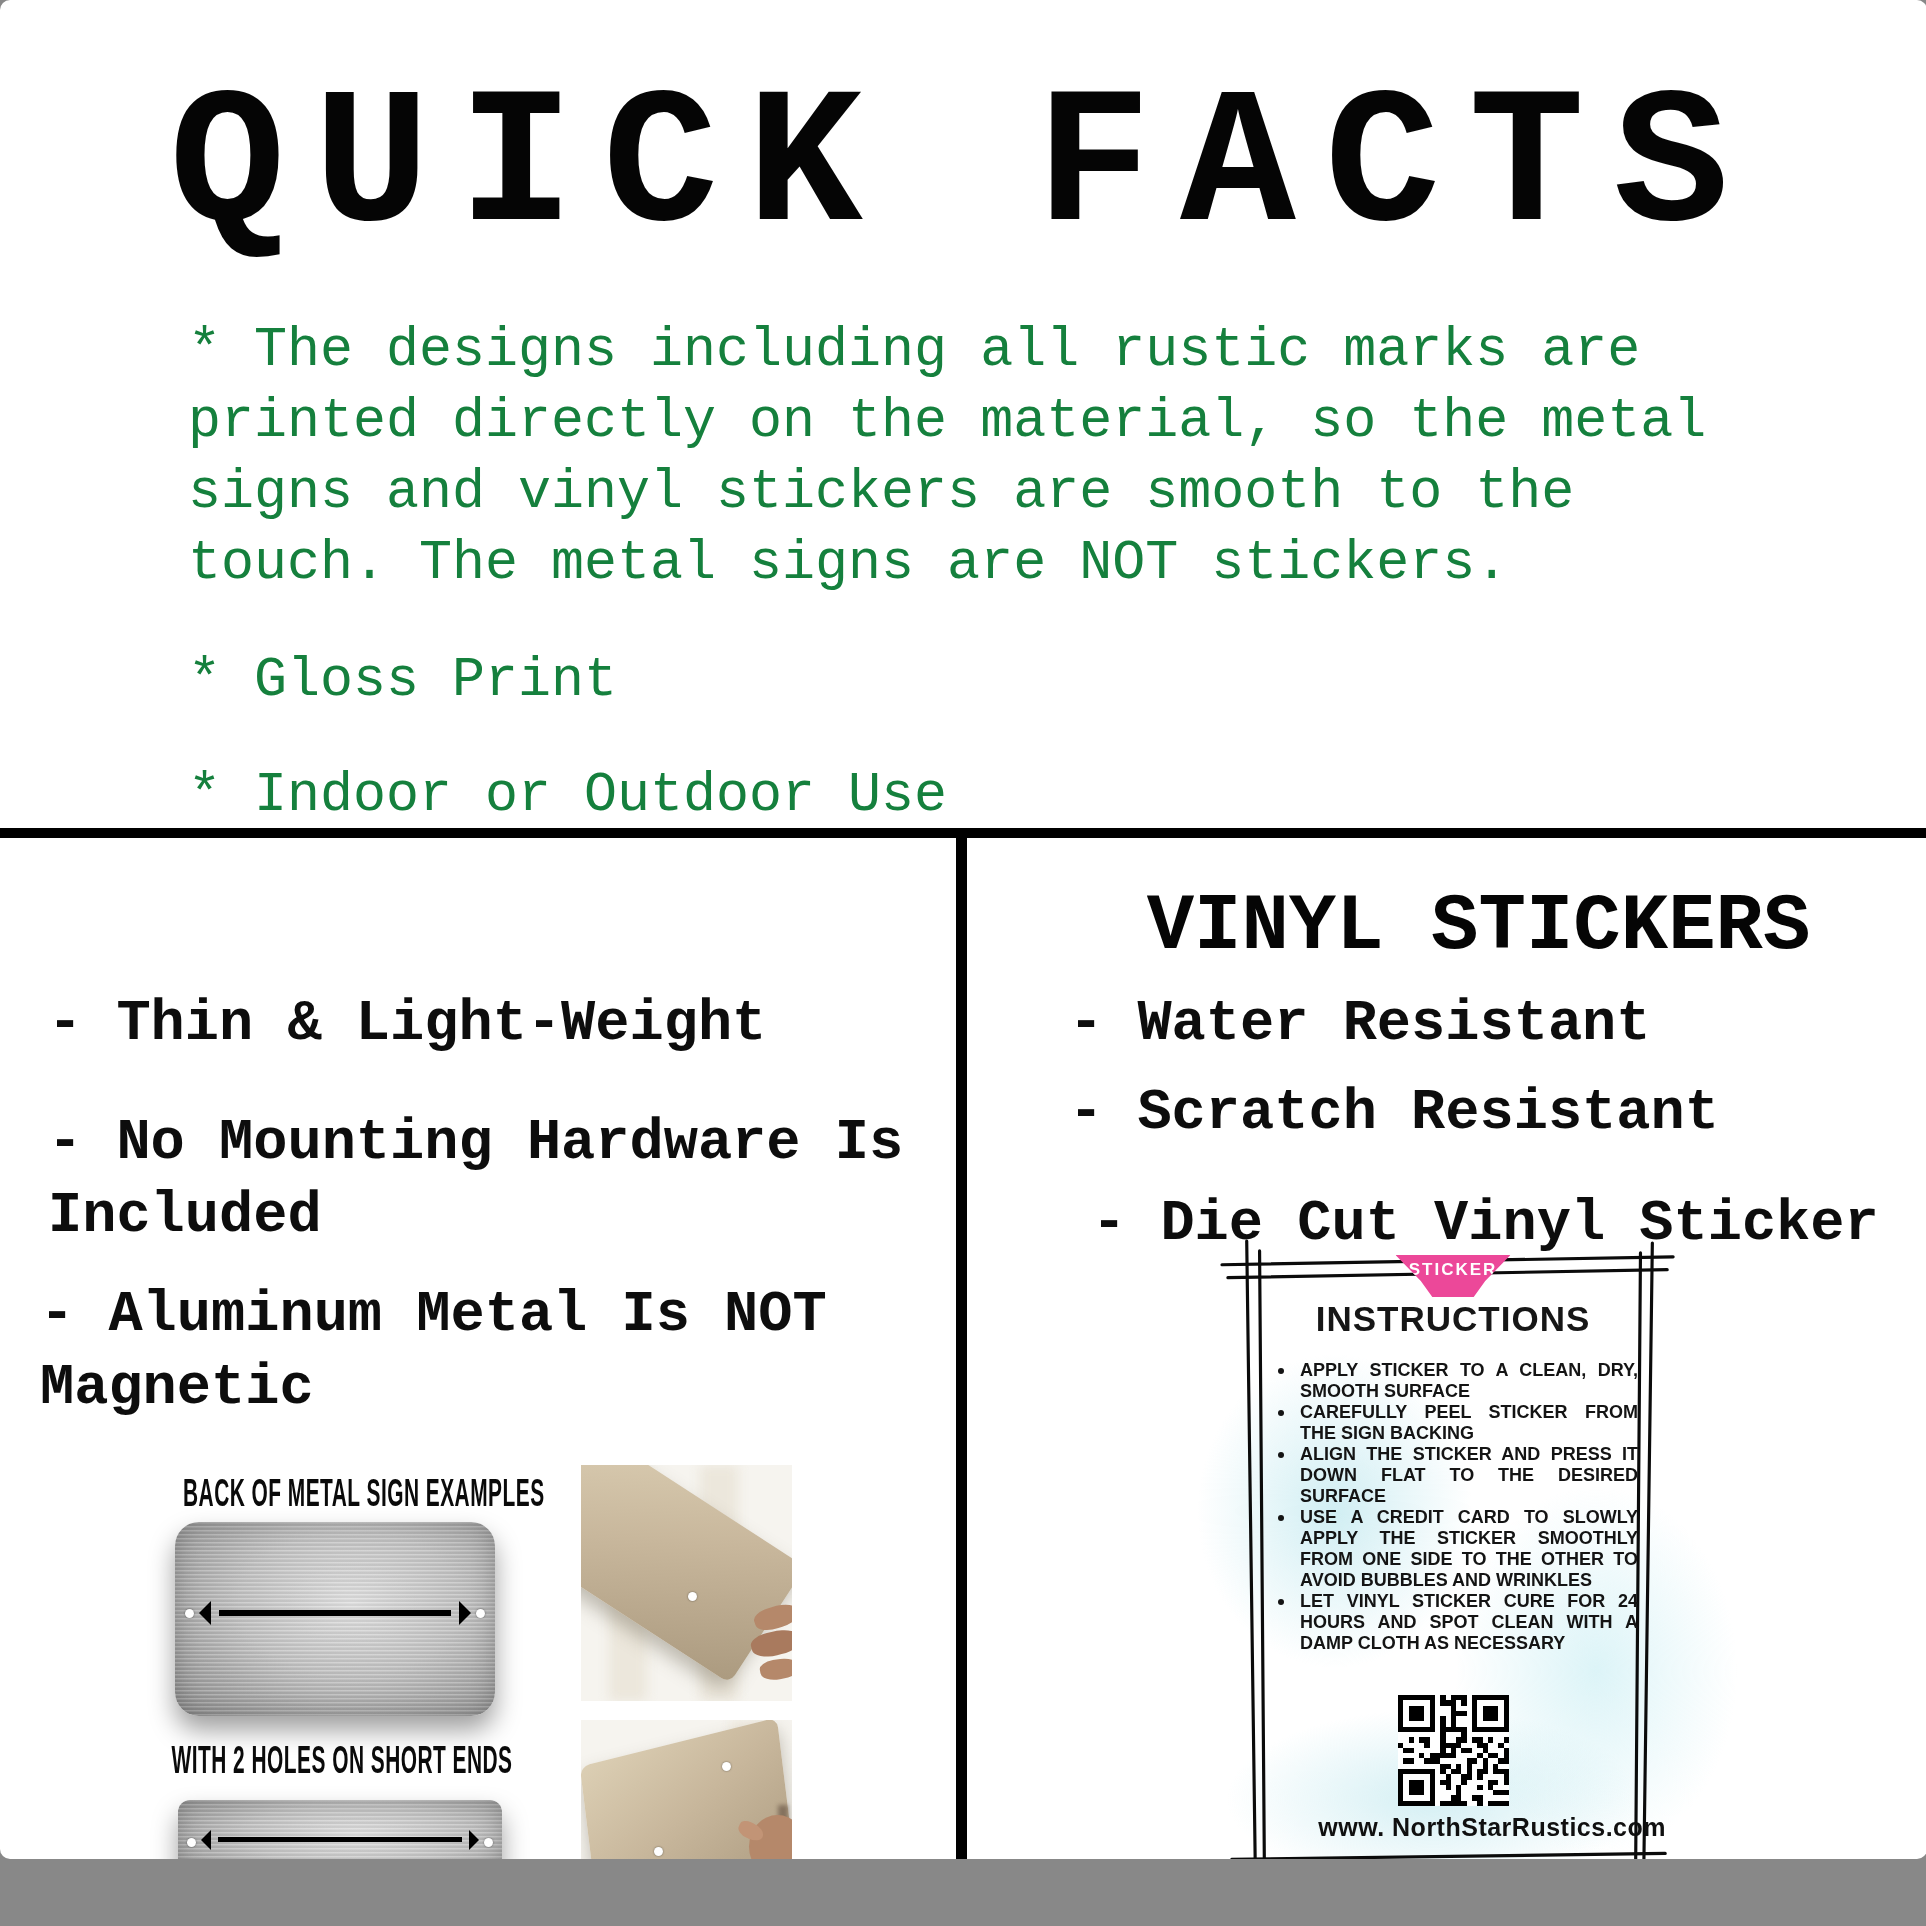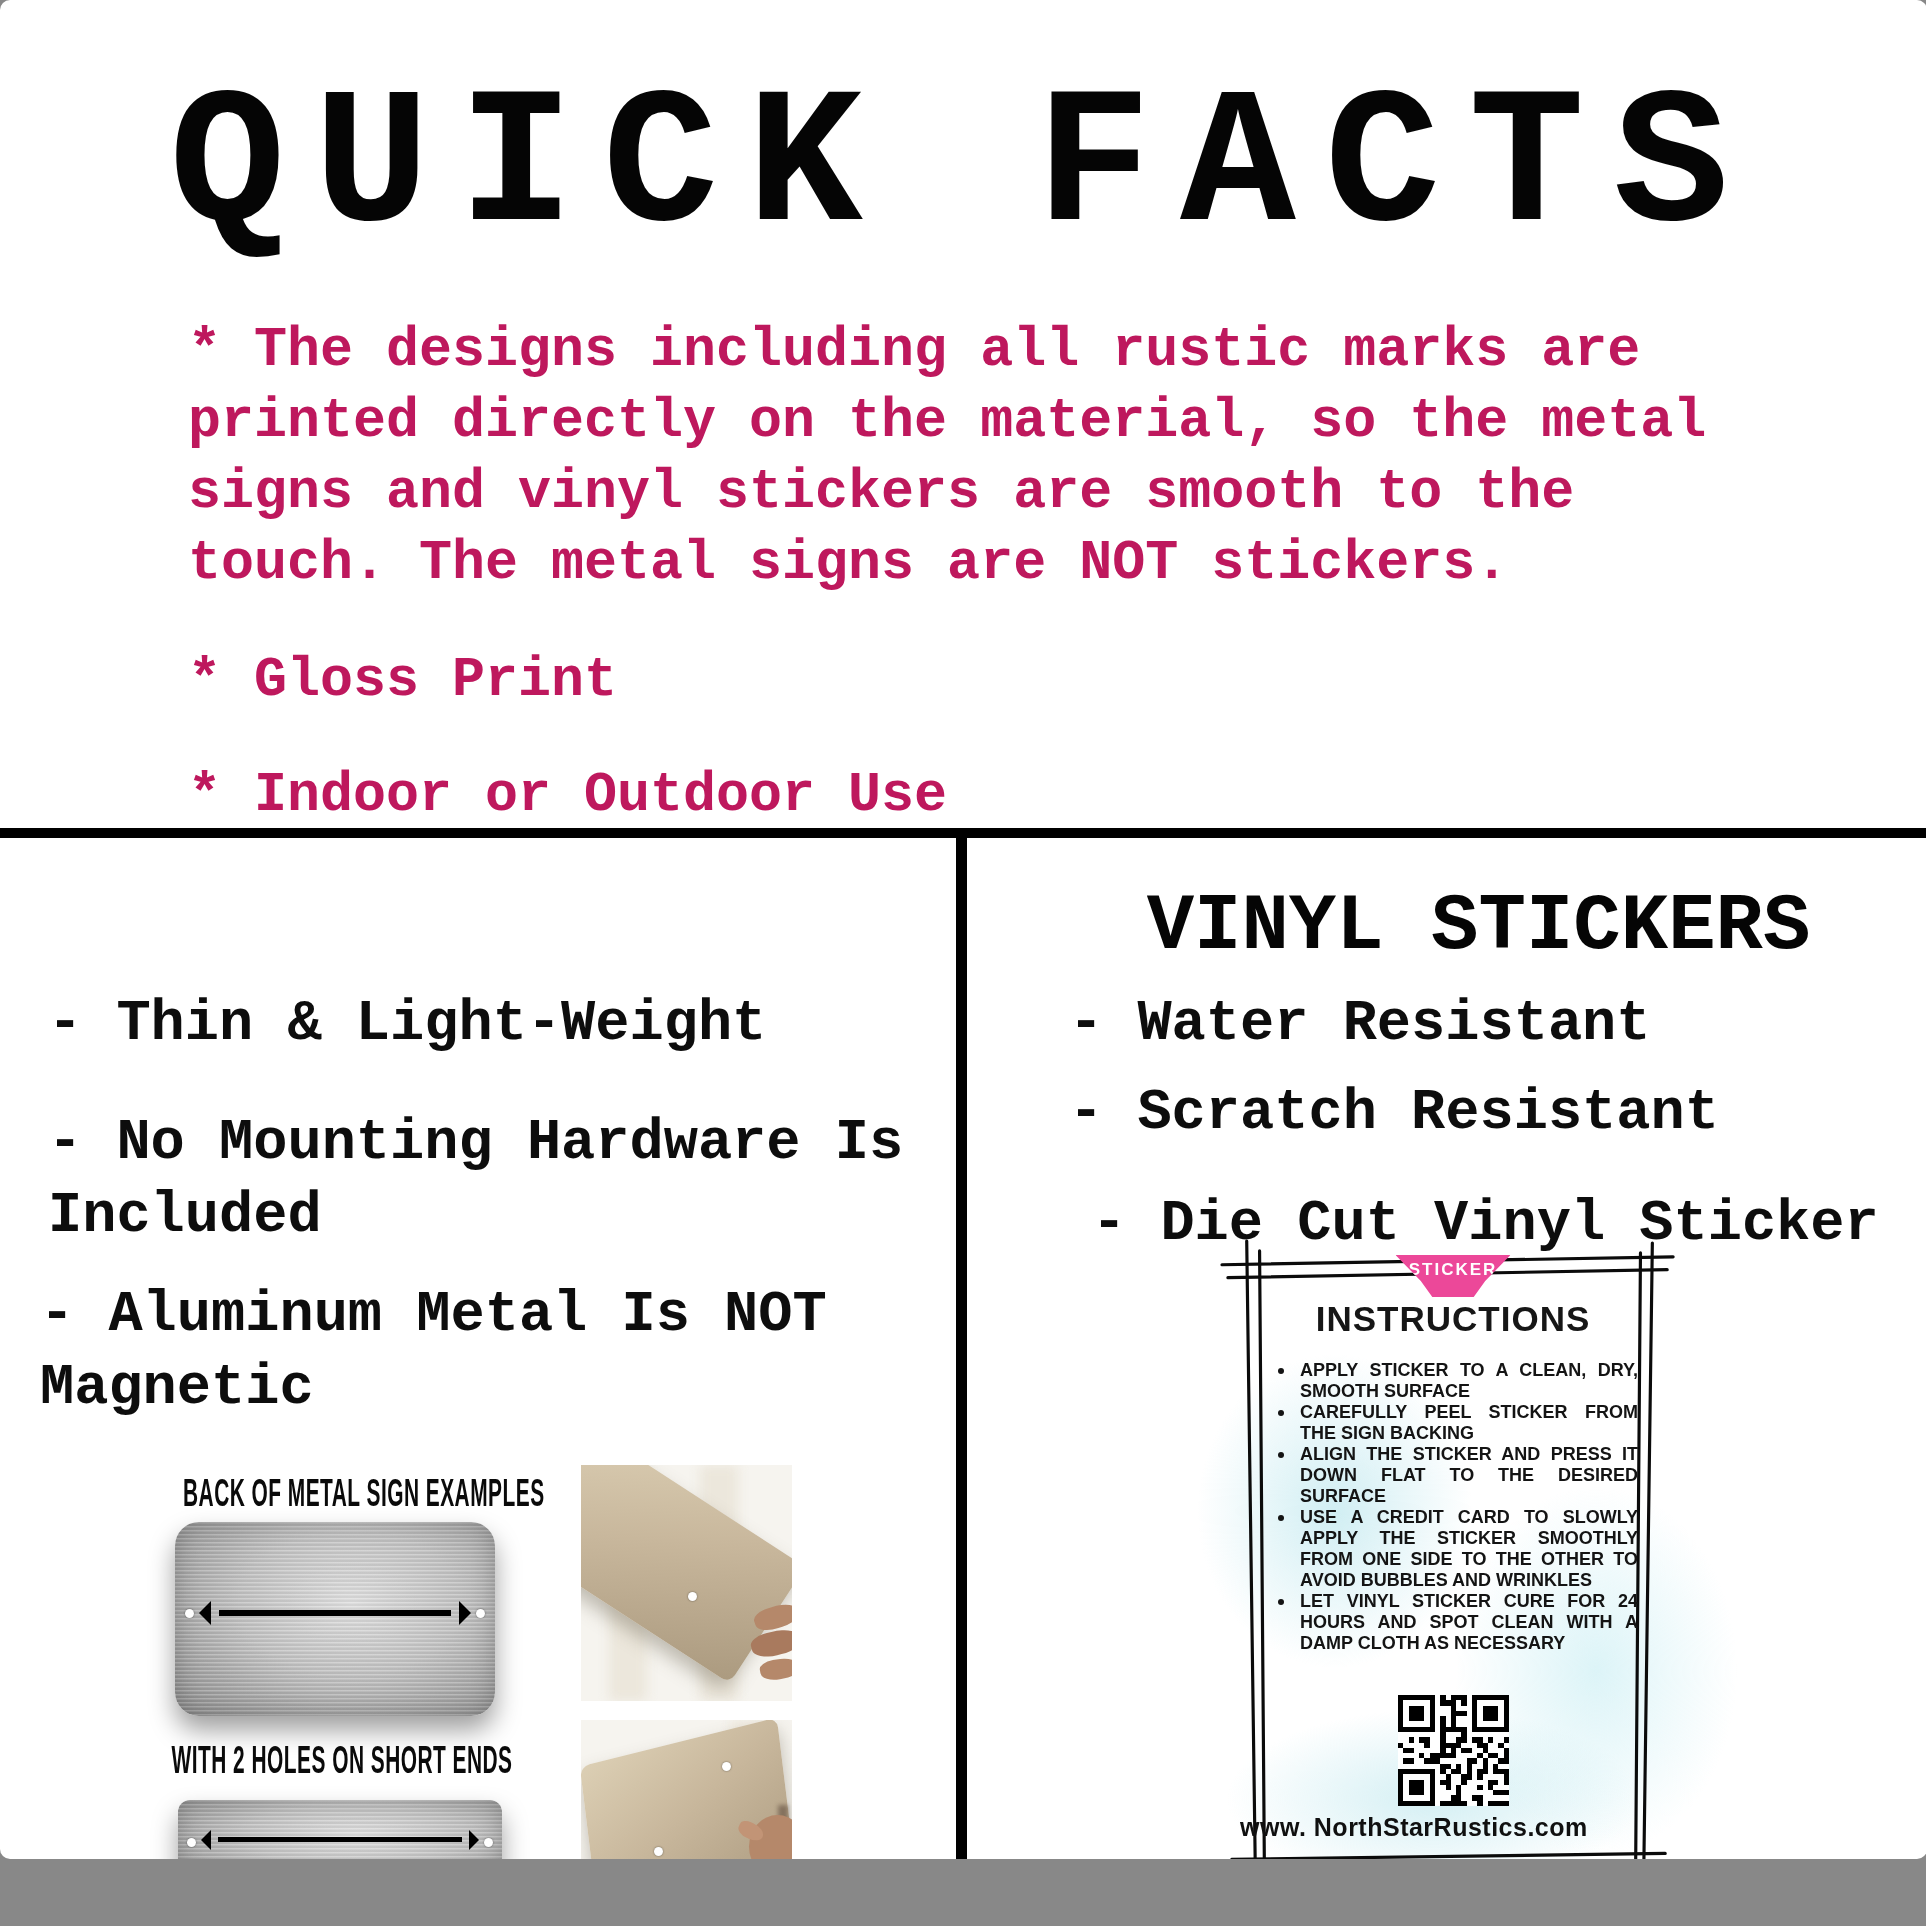--- a/index.html
+++ b/index.html
@@ -9,21 +9,21 @@
     color:#0c0c0c;
     border-radius:10px;
   }
   
   .title{
     position:absolute; left:0; right:0; top:51px; height:234px;
     text-align:center; font-size:193px; font-weight:700; line-height:234px;
     letter-spacing:0.148em; white-space:nowrap; color:#050505;
   }
   
-  .fact{position:absolute; font-weight:700; color:#be185d;}
+  .fact{position:absolute; font-weight:400; color:#15803d;}
   .fact-paragraph{left:188px; top:315px; width:1624px; font-size:55px; line-height:71px;}
   .fact-gloss{left:188px; top:645px; font-size:55px; line-height:71px;}
   .fact-use{left:188px; top:760px; font-size:55px; line-height:71px;}
   
   .hrule{position:absolute; left:0; top:828px; width:1927px; height:10px; background:#000;}
   .vrule{position:absolute; left:956px; top:838px; width:11px; height:1089px; background:#000;}
   
   .col-header{
     position:absolute; top:883px; font-size:79px; font-weight:700; line-height:89px;
     text-align:center; color:#050505; white-space:nowrap;
@@ -98,21 +98,21 @@
   .banner span{color:#fff; font-weight:700; font-size:17px; letter-spacing:2px; margin-top:5px;}
   .inst-heading{position:absolute; left:0; right:0; top:40px; text-align:center;
     font-size:35px; font-weight:700; letter-spacing:1px; color:#161616;}
   .inst-list{position:absolute; left:30px; top:101px; width:368px; margin:0; padding:0; list-style:none;}
   .inst-list li{
     position:relative; padding-left:30px; margin:0; color:#141414;
     font-size:18px; line-height:21px; font-weight:700; text-align:justify;
   }
   .inst-list li::before{content:""; position:absolute; left:8px; top:8px; width:6px; height:6px; border-radius:50%; background:#141414;}
   .qr{position:absolute; left:158px; top:436px; width:111px; height:111px; background:#fff;}
-  .website{position:absolute; left:0; right:0; top:554px; text-align:left;
+  .website{position:absolute; left:0; right:0; top:554px; text-align:right;
     font-size:25px; font-weight:700; letter-spacing:0.5px; color:#101010;}
 </style>
 </head>
 <body>
 
 <div class="page">
 
   <div class="title">QUICK FACTS</div>
 
   <div class="fact fact-paragraph">* The designs including all rustic marks are<br>printed directly on the material, so the metal<br>signs and vinyl stickers are smooth to the<br>touch. The metal signs are NOT stickers.</div>

